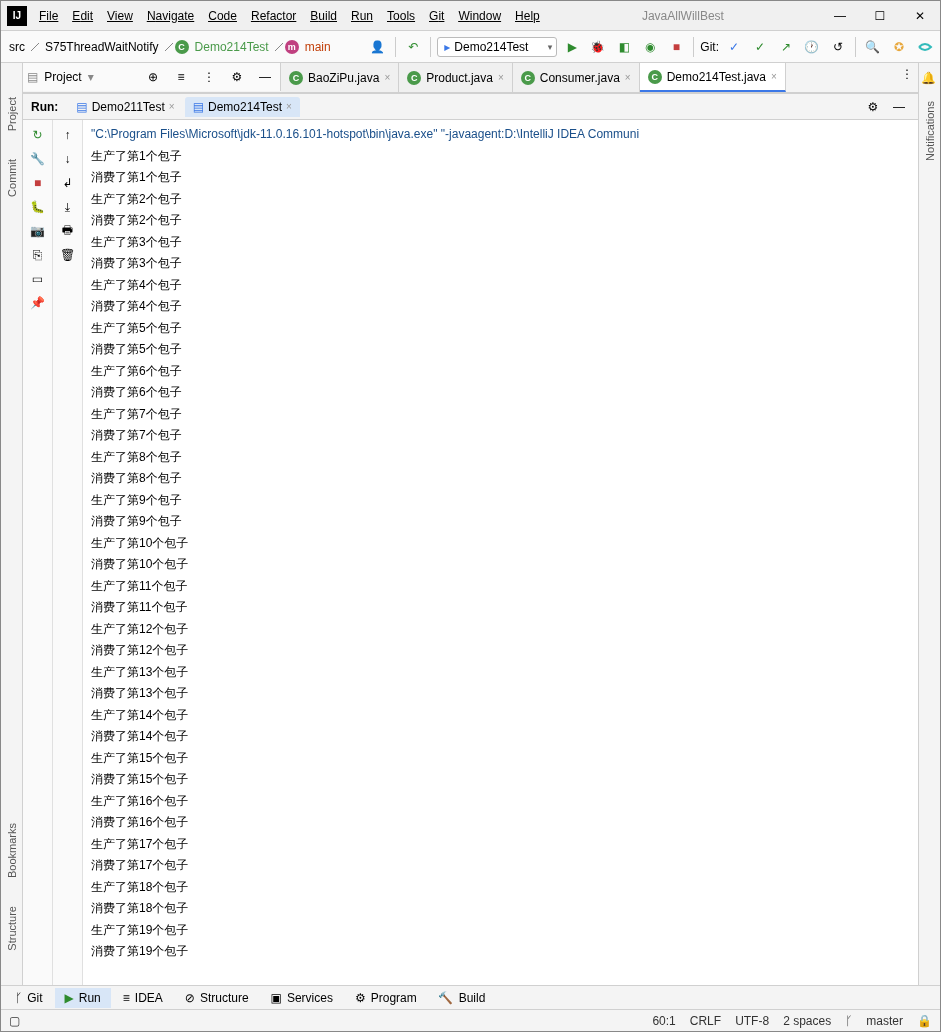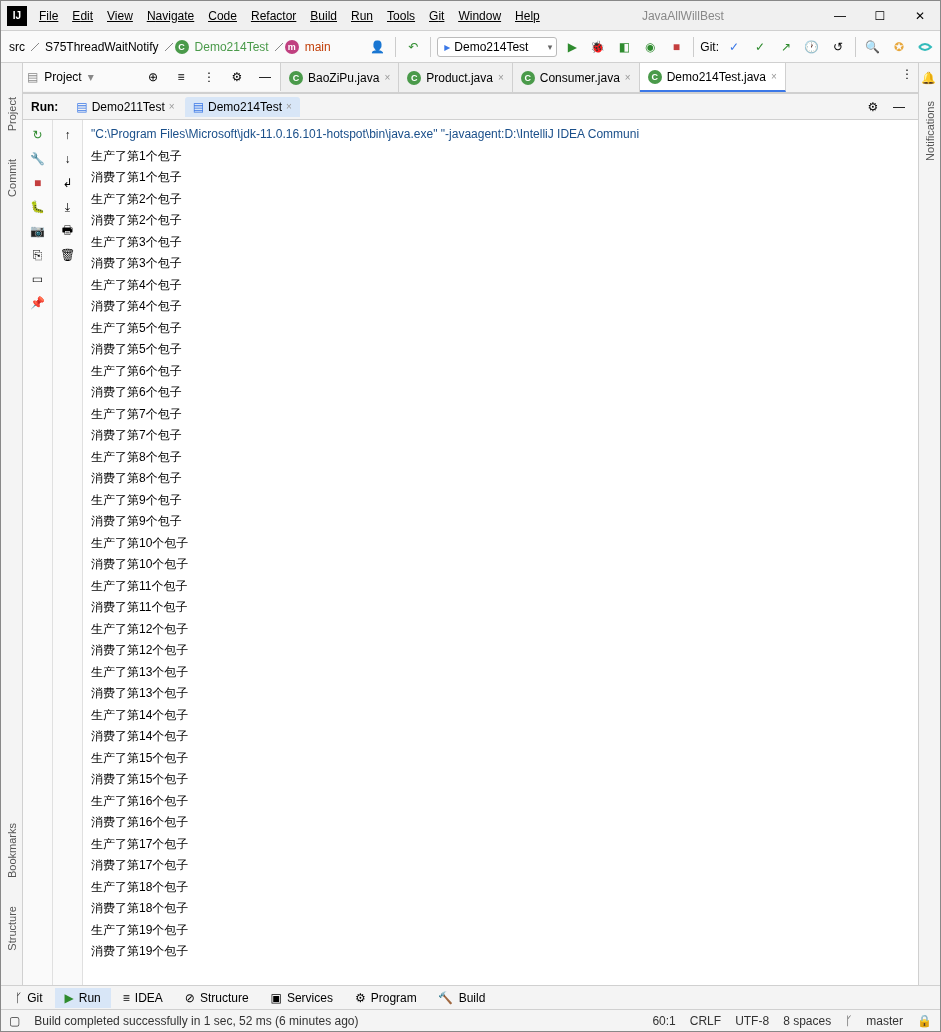--- a/index.html
+++ b/index.html
@@ -294,22 +294,21 @@
       <span>Program</span>
     </div>
     <div class="btab">
       <span>🔨</span>
       <span>Build</span>
     </div>
   </div>
 
 <div class="status-bar">
   <span>▢</span>
-  <span>Build completed successfully in 1 sec, 52 ms (6 minutes ago)</span>
   <span class="flex"></span>
   <span>60:1</span>
   <span>CRLF</span>
   <span>UTF-8</span>
-  <span>8 spaces</span>
+  <span>2 spaces</span>
   <span>ᚴ</span>
   <span>master</span>
   <span>🔒</span>
 </div>
 
 </body></html>

